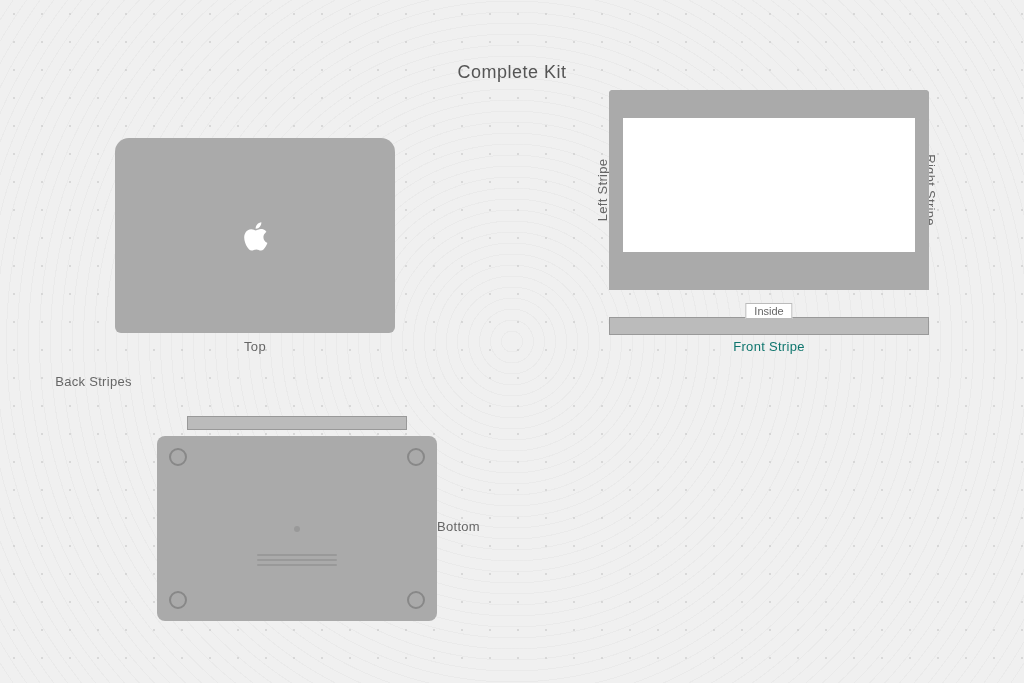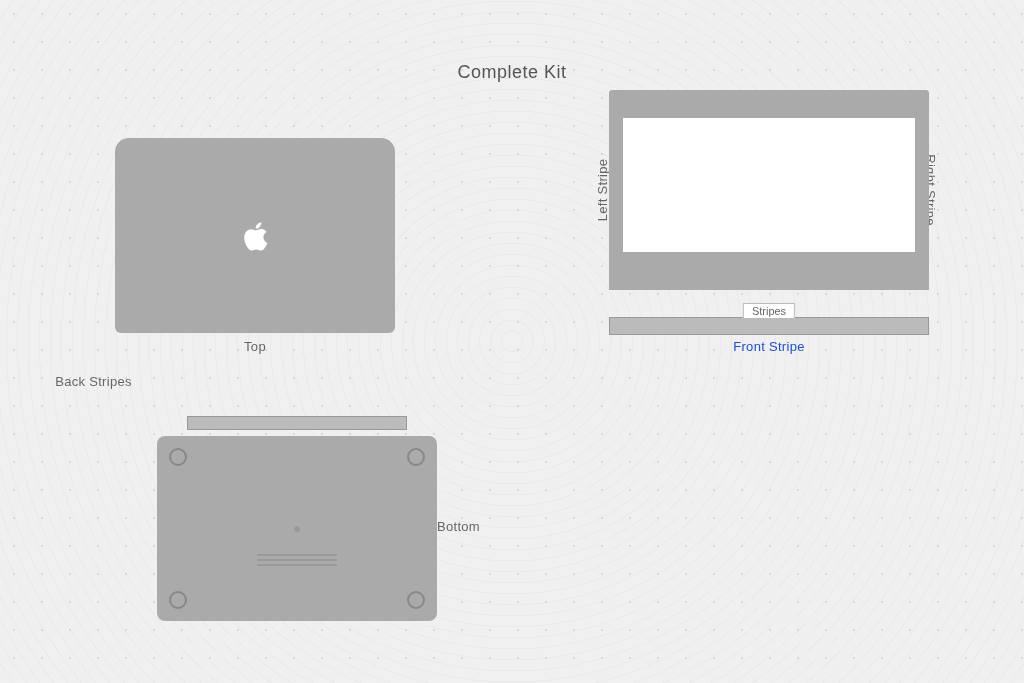--- a/index.html
+++ b/index.html
@@ -237,21 +237,21 @@
     .front-stripe {
       width: 320px;
       height: 18px;
       background: #bbb;
       border: 1.5px solid #999;
       margin-top: 2px;
     }
 
     .front-stripe-label {
       font-size: 13px;
-      color: #1d4ed8;
+      color: #0f766e;
       margin-top: 4px;
       letter-spacing: 0.3px;
     }
 
     
     .bottom-piece-container {
       position: relative;
       width: 280px;
     }
 
@@ -357,21 +357,21 @@
         <span class="right-stripe-label">Right Stripe</span>
 
         <div class="inside-piece">
           <div class="inside-top-bar"></div>
           <div class="inside-screen-area"></div>
           <div class="inside-bottom-bar"></div>
         </div>
       </div>
 
       <div class="front-stripe-container">
-        <span class="inside-label-badge">Stripes</span>
+        <span class="inside-label-badge">Inside</span>
         <div class="front-stripe"></div>
         <span class="front-stripe-label">Front Stripe</span>
       </div>
     </div>
   </div>
 
   <div class="quadrant q-bottom-right">
 
     <span class="back-stripes-label" style="font-size:13px;color:#666;text-align:center;margin-bottom:4px;letter-spacing:0.3px;">Back Stripes</span>
 

